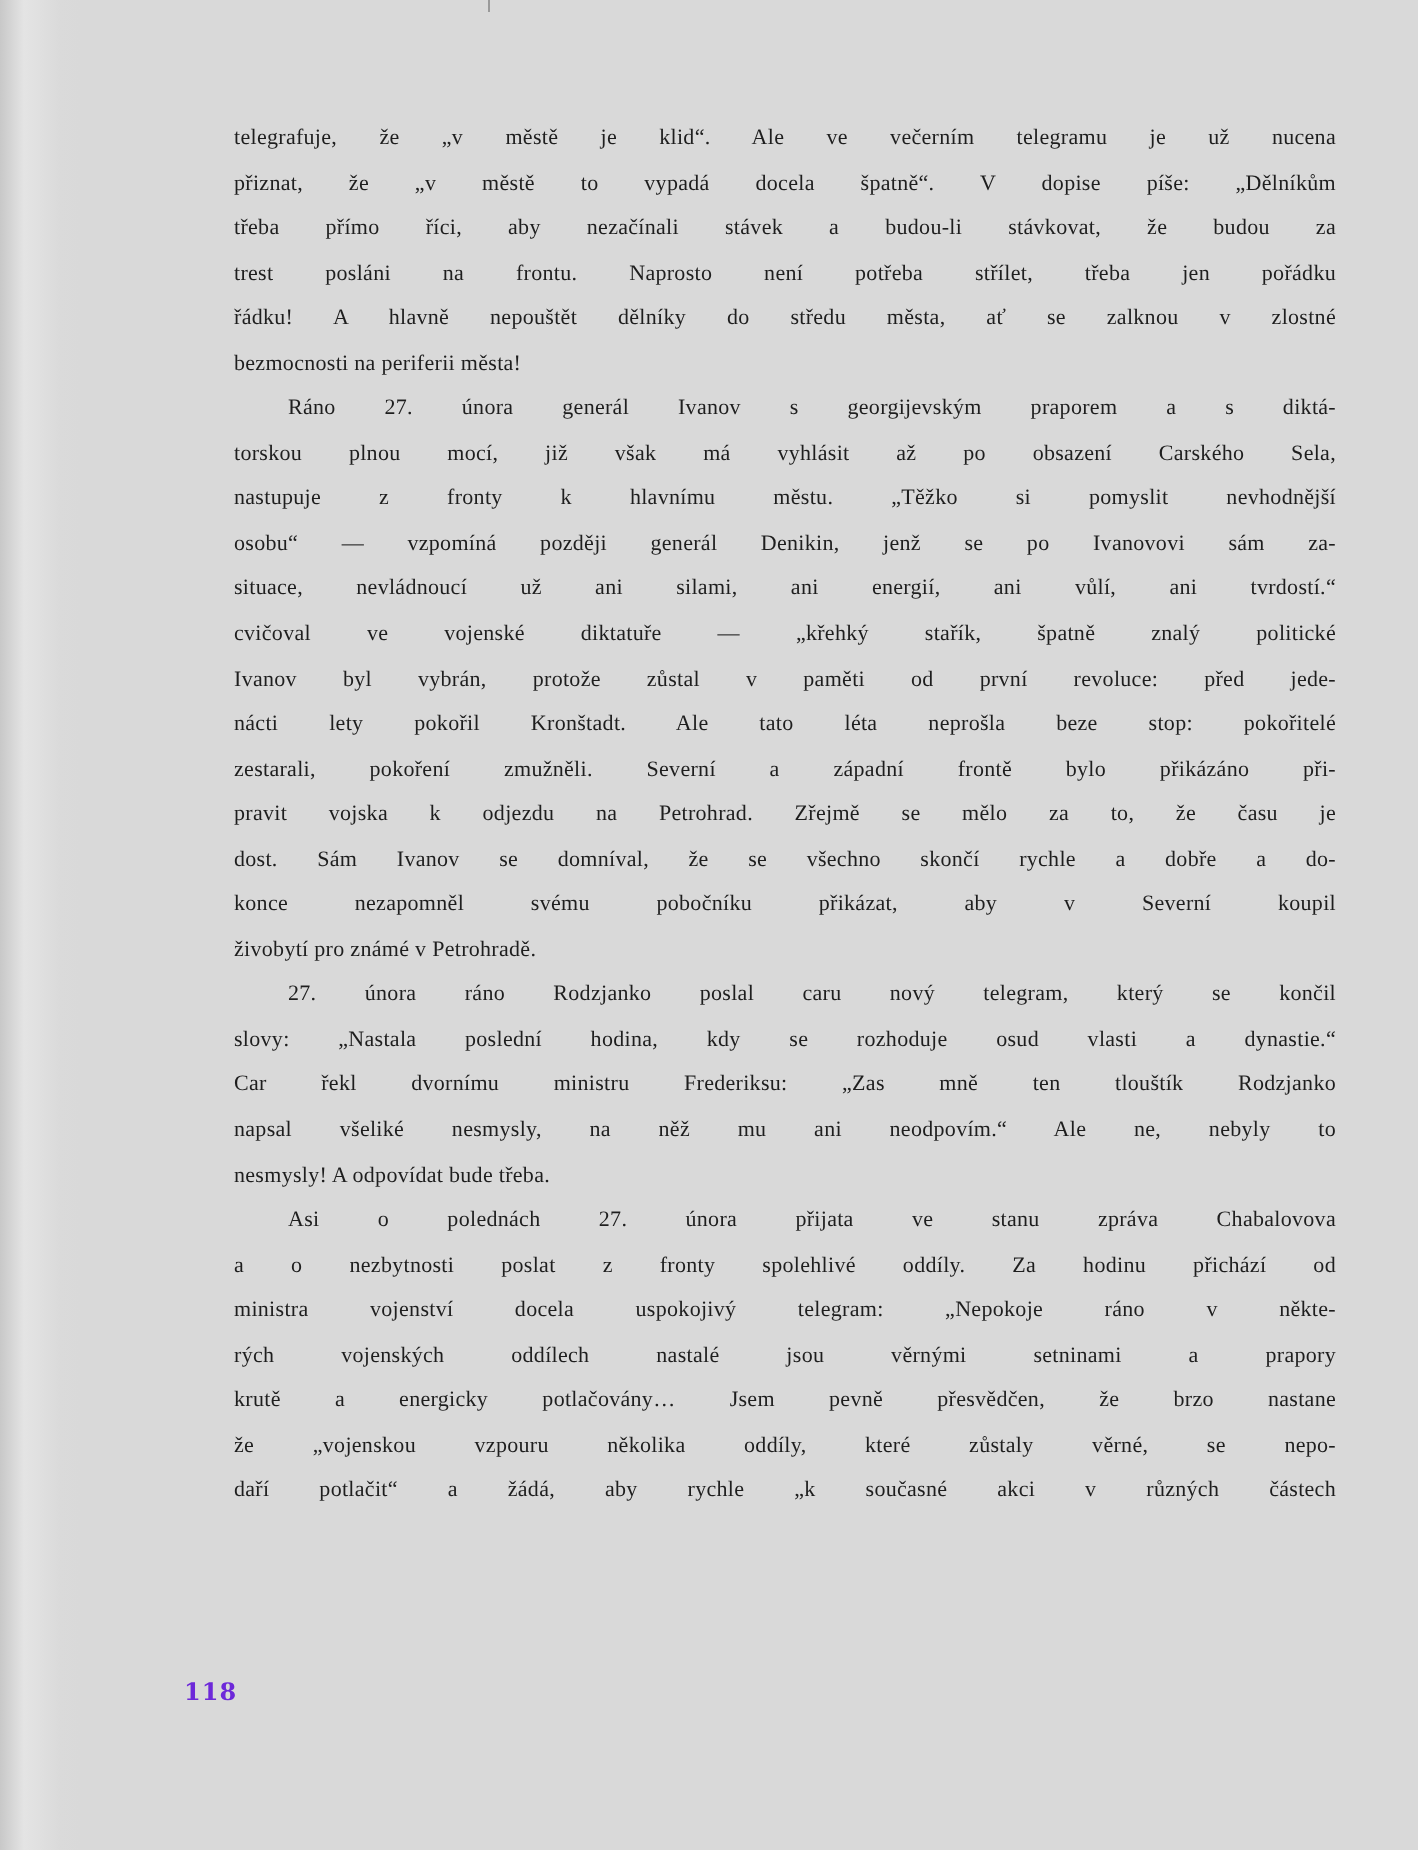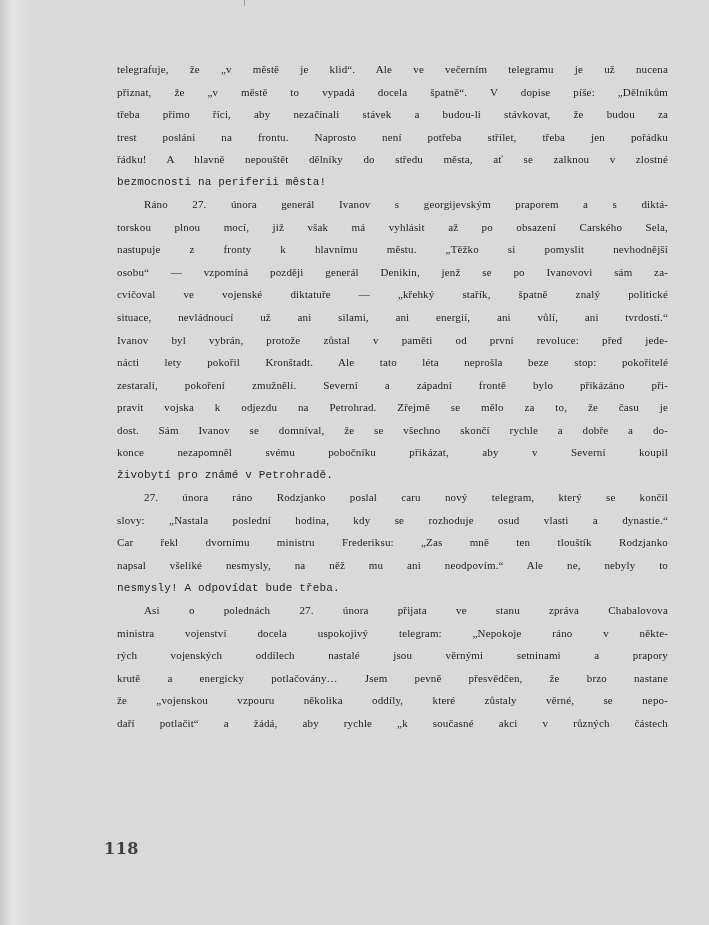--- a/index.html
+++ b/index.html
@@ -42,33 +42,32 @@
       height: 22.55px;
       line-height: 22.55px;
       font-size: 11px;
       white-space: nowrap;
       text-align: justify;
       text-align-last: justify;
       letter-spacing: 0.15px;
     }
     .line.last {
       text-align-last: left;
-      font-family: Liberation Mono, monospace;
     }
     .line.indent {
       padding-left: 27px;
     }
     .page-number {
       position: absolute;
-      left: 104px;
+      left: 92px;
       top: 839px;
       font-family: "DejaVu Serif", serif;
       font-weight: bold;
-      font-size: 16px;
-      color: #404040;
+      font-size: 12px;
+      color: #6d28d9;
       letter-spacing: 0.5px;
     }
   </style>
 </head>
 <body>
 
 <div class="page-edge"></div>
 <div class="mark"></div>
 
 <div class="text-block" id="text-block">
@@ -78,39 +77,40 @@
       <span class="line">třeba přímo říci, aby nezačínali stávek a budou-li stávkovat, že budou za</span>
       <span class="line">trest posláni na frontu. Naprosto není potřeba střílet, třeba jen pořádku</span>
       <span class="line">řádku! A hlavně nepouštět dělníky do středu města, ať se zalknou v zlostné</span>
       <span class="line last">bezmocnosti na periferii města!</span>
     </div>
     <div>
       <span class="line indent">Ráno 27. února generál Ivanov s georgijevským praporem a s diktá-</span>
       <span class="line">torskou plnou mocí, již však má vyhlásit až po obsazení Carského Sela,</span>
       <span class="line">nastupuje z fronty k hlavnímu městu. „Těžko si pomyslit nevhodnější</span>
       <span class="line">osobu“ — vzpomíná později generál Denikin, jenž se po Ivanovovi sám za-</span>
+      <span class="line">situace, nevládnoucí už ani silami, ani energií, ani vůlí, ani tvrdostí.“</span>
       <span class="line">cvičoval ve vojenské diktatuře — „křehký stařík, špatně znalý politické</span>
-      <span class="line">situace, nevládnoucí už ani silami, ani energií, ani vůlí, ani tvrdostí.“</span>
       <span class="line">Ivanov byl vybrán, protože zůstal v paměti od první revoluce: před jede-</span>
       <span class="line">nácti lety pokořil Kronštadt. Ale tato léta neprošla beze stop: pokořitelé</span>
       <span class="line">zestarali, pokoření zmužněli. Severní a západní frontě bylo přikázáno při-</span>
       <span class="line">pravit vojska k odjezdu na Petrohrad. Zřejmě se mělo za to, že času je</span>
       <span class="line">dost. Sám Ivanov se domníval, že se všechno skončí rychle a dobře a do-</span>
       <span class="line">konce nezapomněl svému pobočníku přikázat, aby v Severní koupil</span>
       <span class="line last">živobytí pro známé v Petrohradě.</span>
     </div>
     <div>
       <span class="line indent">27. února ráno Rodzjanko poslal caru nový telegram, který se končil</span>
       <span class="line">slovy: „Nastala poslední hodina, kdy se rozhoduje osud vlasti a dynastie.“</span>
       <span class="line">Car řekl dvornímu ministru Frederiksu: „Zas mně ten tlouštík Rodzjanko</span>
       <span class="line">napsal všeliké nesmysly, na něž mu ani neodpovím.“ Ale ne, nebyly to</span>
       <span class="line last">nesmysly! A odpovídat bude třeba.</span>
     </div>
     <div>
       <span class="line indent">Asi o polednách 27. února přijata ve stanu zpráva Chabalovova</span>
+      <span class="line">a o nezbytnosti poslat z fronty spolehlivé oddíly. Za hodinu přichází od</span>
       <span class="line">ministra vojenství docela uspokojivý telegram: „Nepokoje ráno v někte-</span>
       <span class="line">rých vojenských oddílech nastalé jsou věrnými setninami a prapory</span>
       <span class="line">krutě a energicky potlačovány… Jsem pevně přesvědčen, že brzo nastane</span>
       <span class="line">že „vojenskou vzpouru několika oddíly, které zůstaly věrné, se nepo-</span>
       <span class="line">daří potlačit“ a žádá, aby rychle „k současné akci v různých částech</span>
     </div>
   </div>
 
 <div class="page-number">118</div>
 

